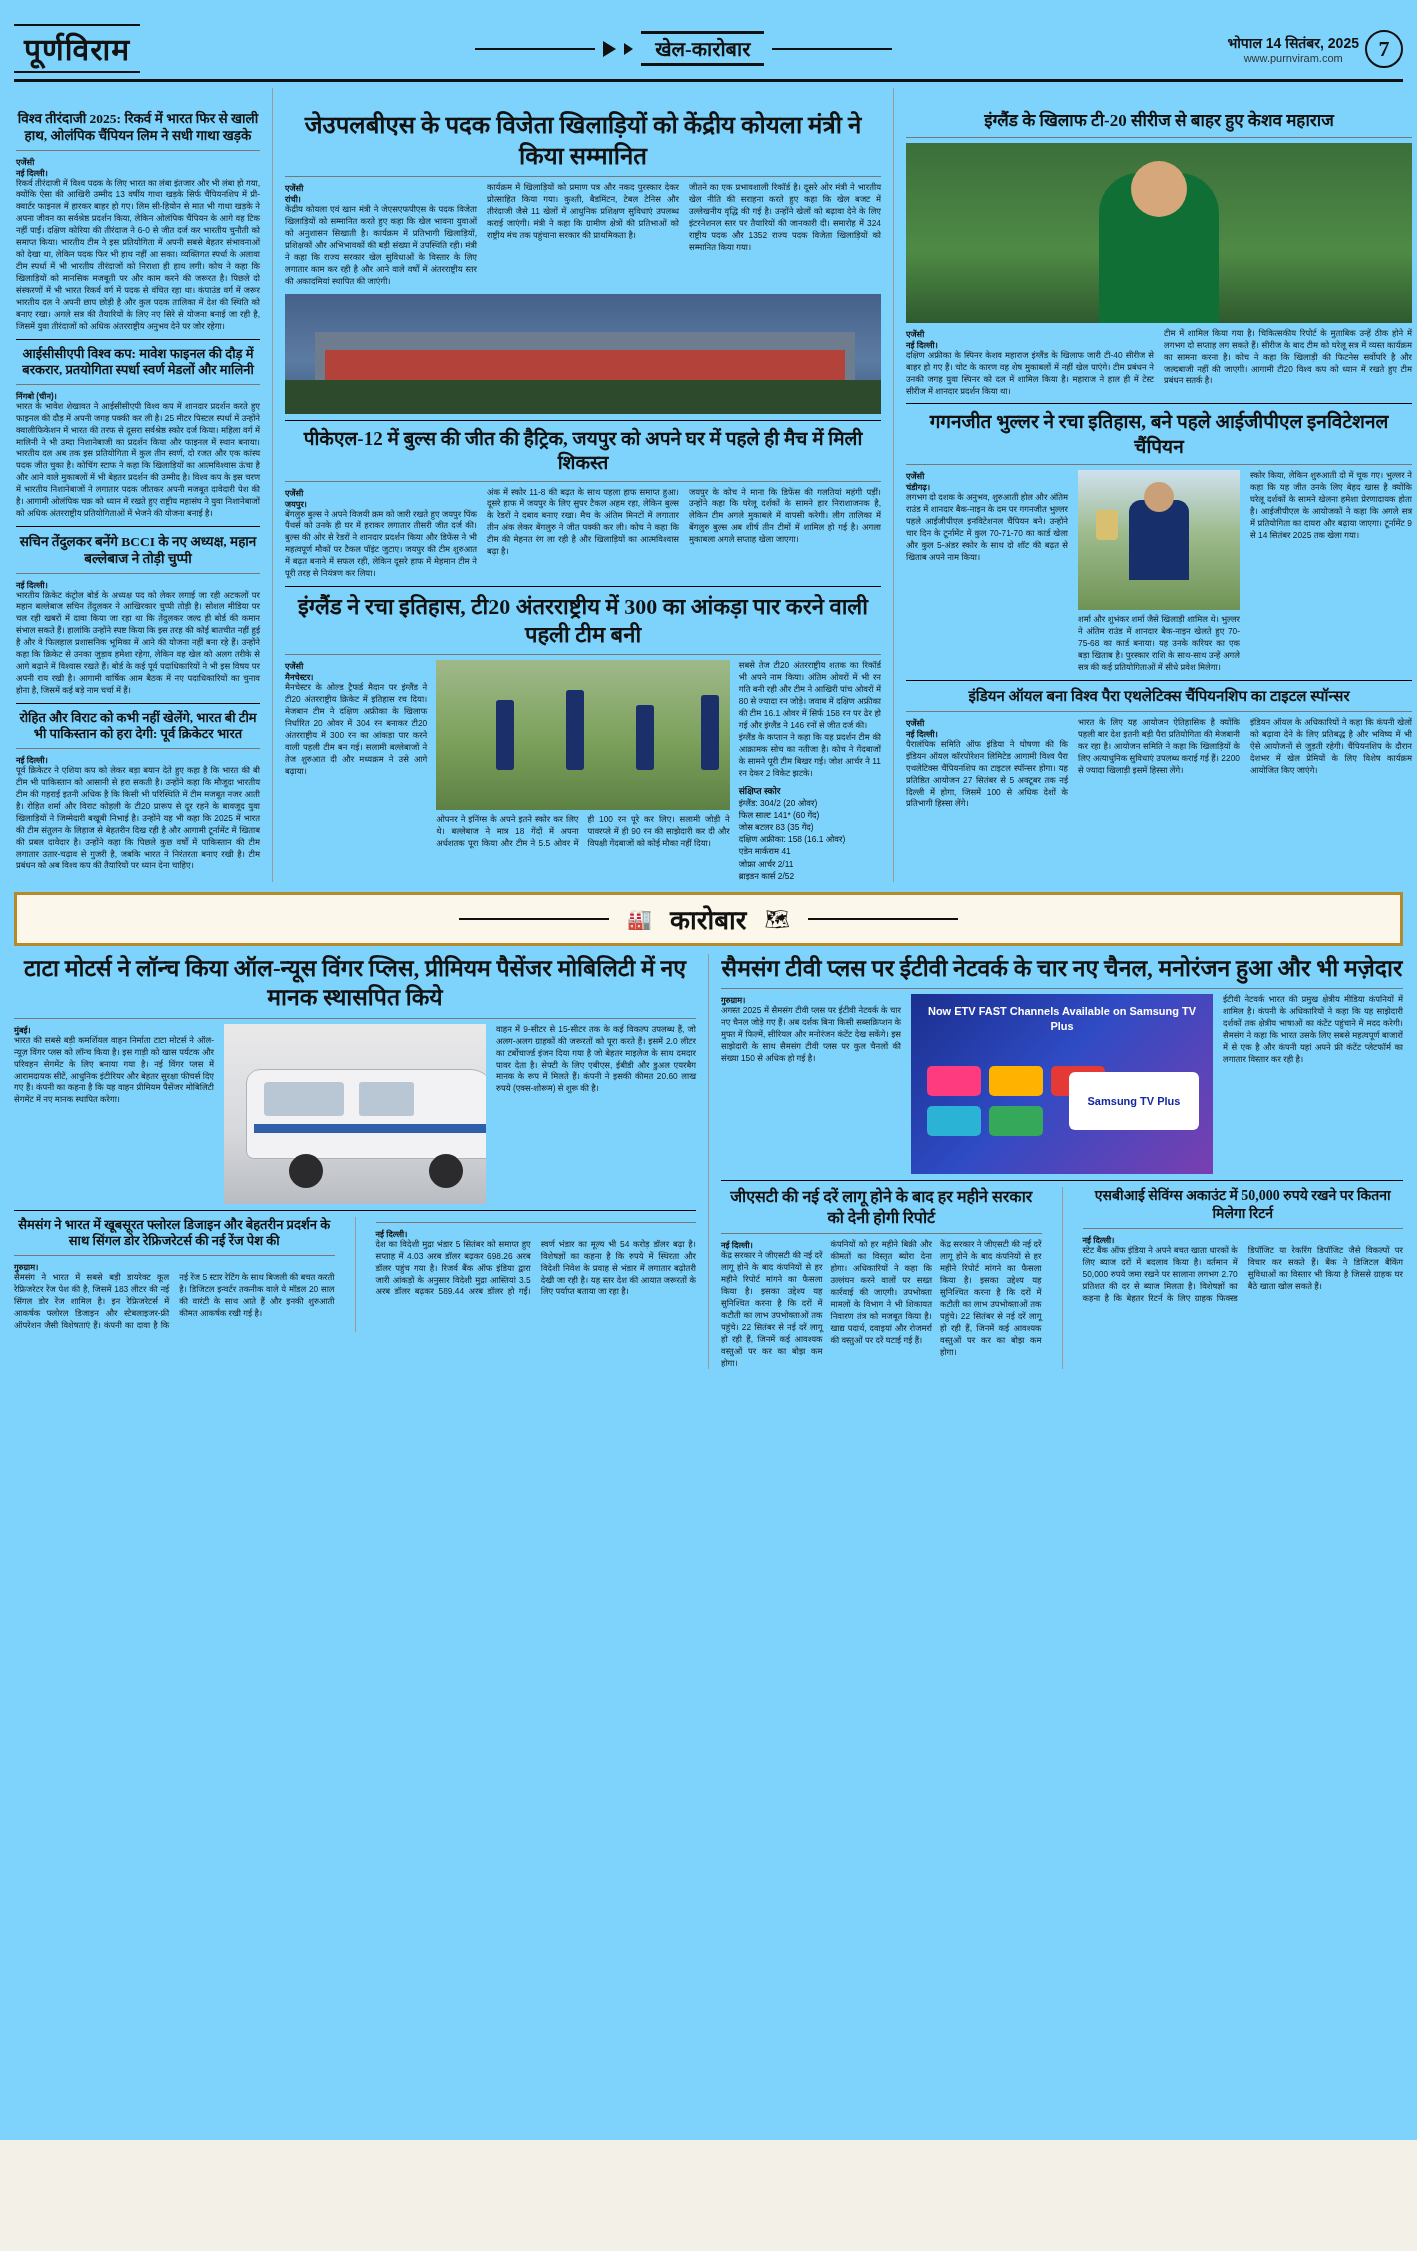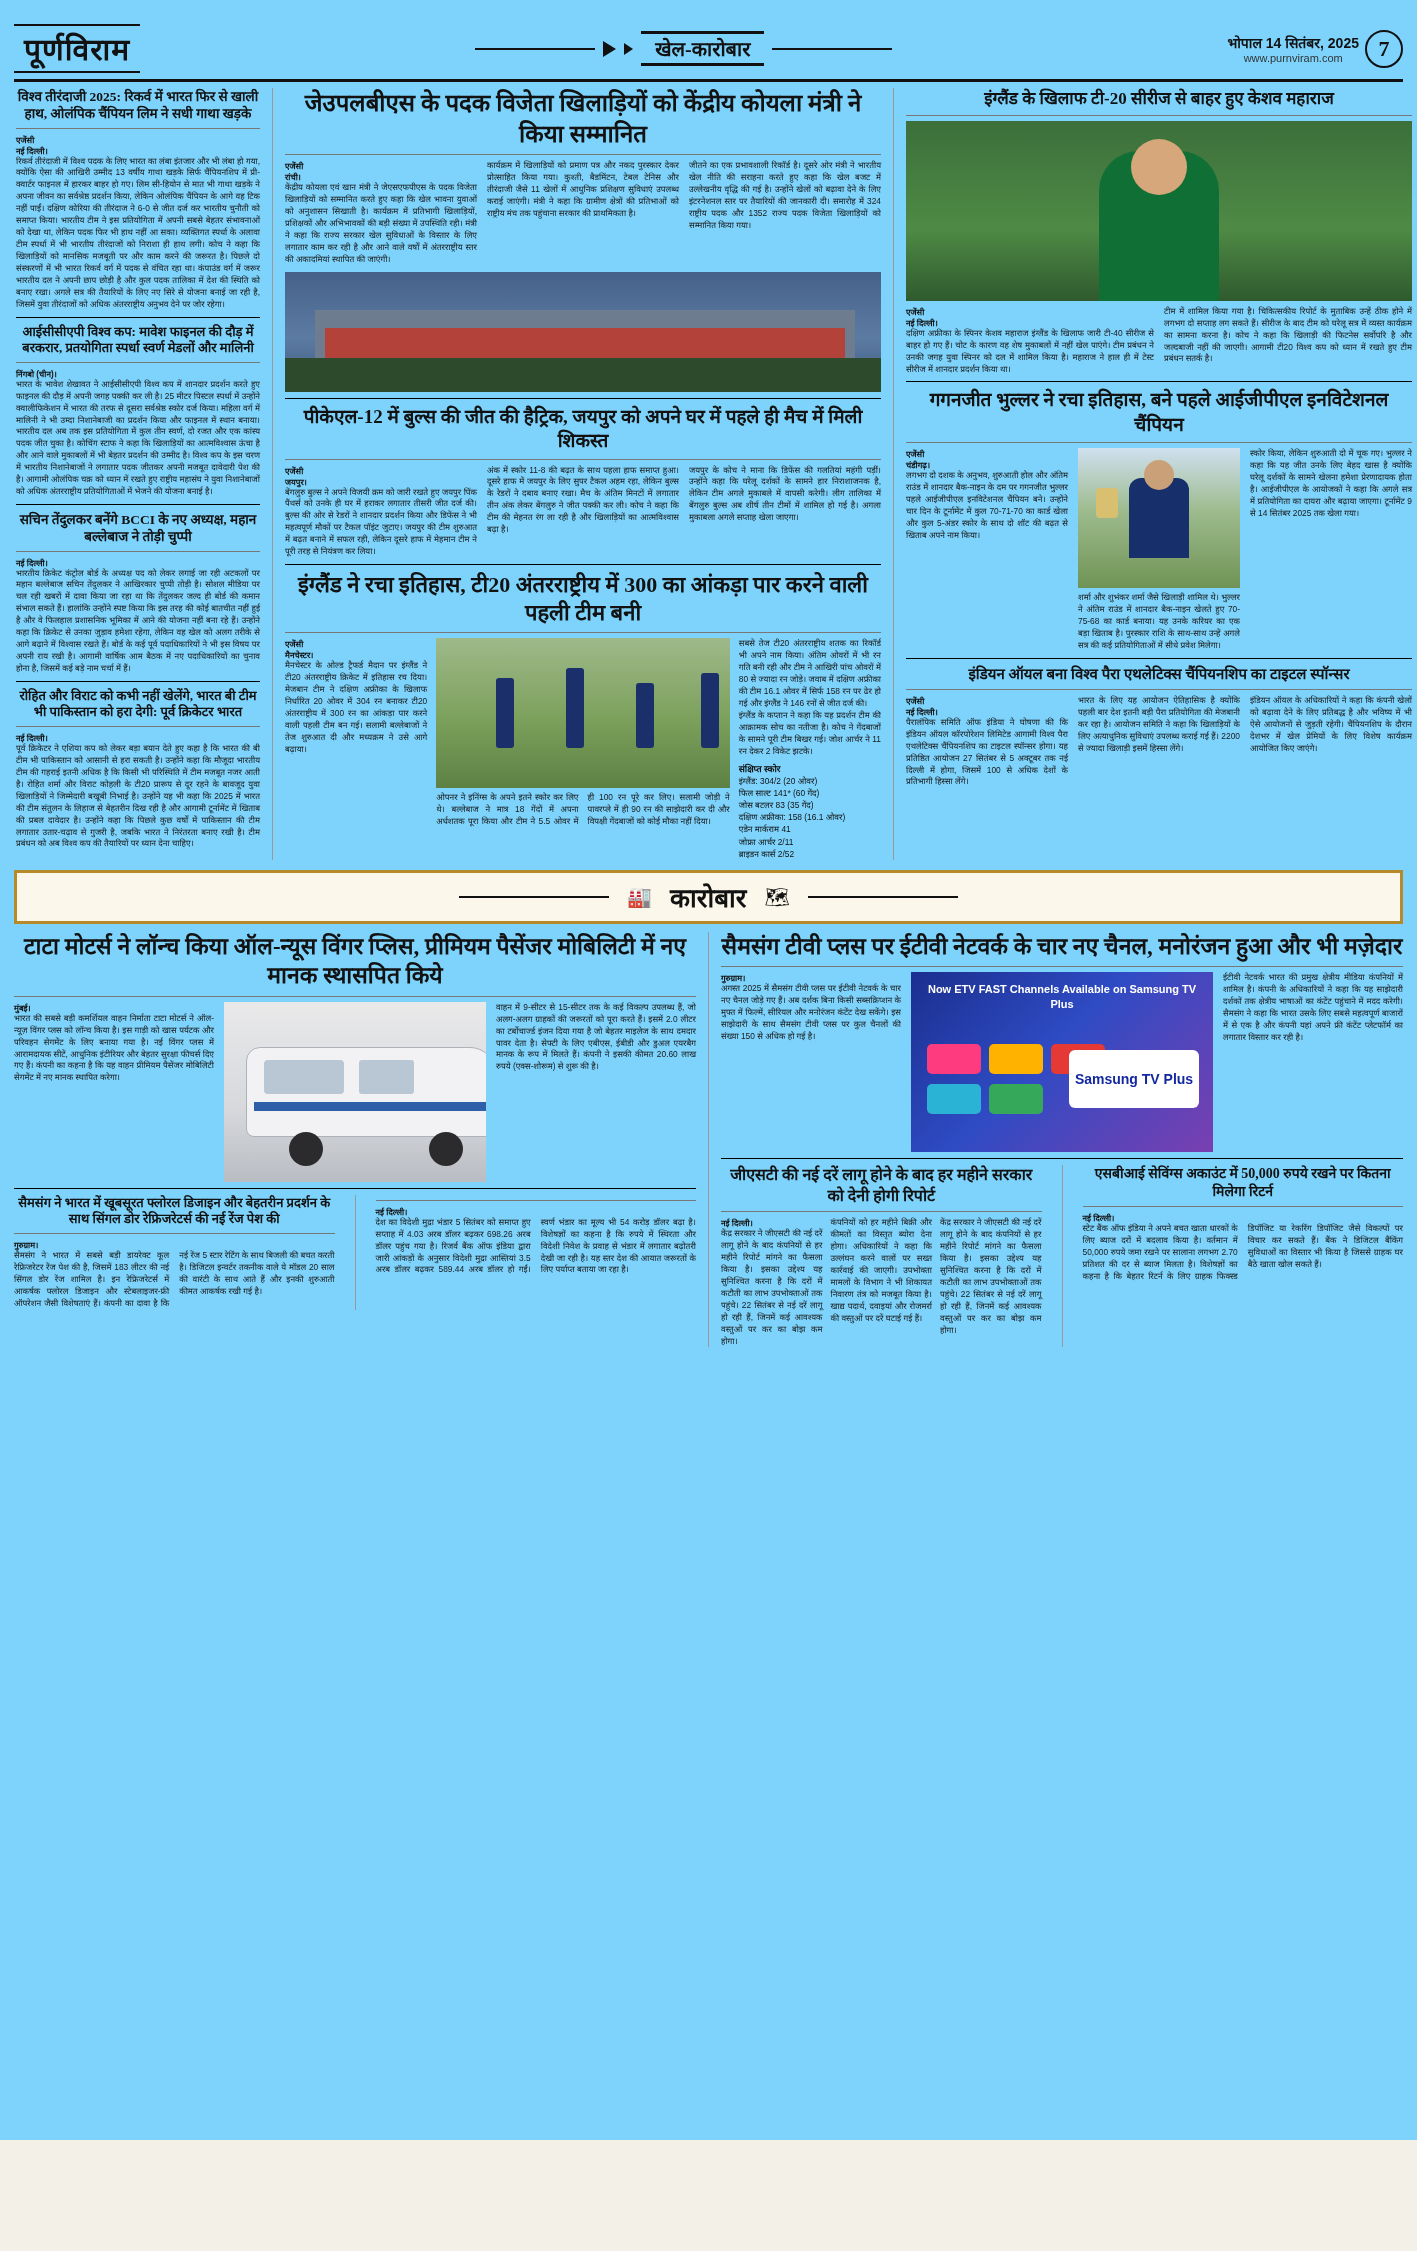--- a/index.html
+++ b/index.html
@@ -61,21 +61,21 @@
   .thin { border-top:1px solid #777; margin:5px 0; }
   .vline { border-left:1px solid #999; }
   .cols2 { column-count:2; column-gap:10px; }
   .photo { background:#c9cfd6; position:relative; overflow:hidden; }
   
   .topgrid {
     display:grid;
     grid-template-columns: 248px 1px 600px 1px 510px;
     gap:0 10px;
   }
-  .colpad { padding:0 2px; }
+  .colpad { padding:0 2px;margin-top:22px; }
   
   .karobar {
     border:3px solid #b48a2a; background:#fbf7ea;
     display:flex; align-items:center; justify-content:center; gap:18px;
     padding:6px 0; margin:10px 0 8px;
   }
   .karobar .kt {
     font-family:"Liberation Serif", serif; font-weight:bold; font-size:26px;
   }
   .karobar .kline { width:150px; border-top:2px solid #111; }
@@ -327,21 +327,21 @@
           <div style="position:absolute;left:8px;top:10px;right:8px;color:#fff;font-size:11px;font-weight:bold;text-align:center;line-height:1.3;">Now ETV FAST Channels Available on Samsung TV Plus</div>
           <div style="position:absolute;left:16px;top:72px;display:flex;gap:8px;">
             <div style="width:54px;height:30px;background:#ff3b7f;border-radius:5px;"></div>
             <div style="width:54px;height:30px;background:#ffb200;border-radius:5px;"></div>
             <div style="width:54px;height:30px;background:#e53935;border-radius:5px;"></div>
           </div>
           <div style="position:absolute;left:16px;top:112px;display:flex;gap:8px;">
             <div style="width:54px;height:30px;background:#2bb3d6;border-radius:5px;"></div>
             <div style="width:54px;height:30px;background:#36a85a;border-radius:5px;"></div>
           </div>
-          <div style="position:absolute;right:14px;top:78px;width:130px;height:58px;background:#fff;border-radius:6px;display:flex;align-items:center;justify-content:center;font-size:14px;font-weight:bold;color:#1428a0;text-align:center;">Samsung TV Plus</div>
+          <div style="position:absolute;right:14px;top:78px;width:130px;height:58px;background:#fff;border-radius:6px;display:flex;align-items:center;justify-content:center;font-size:11px;font-weight:bold;color:#1428a0;text-align:center;">Samsung TV Plus</div>
         </div>
         <div class="body-txt">ईटीवी नेटवर्क भारत की प्रमुख क्षेत्रीय मीडिया कंपनियों में शामिल है। कंपनी के अधिकारियों ने कहा कि यह साझेदारी दर्शकों तक क्षेत्रीय भाषाओं का कंटेंट पहुंचाने में मदद करेगी। सैमसंग ने कहा कि भारत उसके लिए सबसे महत्वपूर्ण बाजारों में से एक है और कंपनी यहां अपने फ्री कंटेंट प्लेटफॉर्म का लगातार विस्तार कर रही है।</div>
       </div>
 
       <div class="rule"></div>
       <div class="subgrid2">
         <div>
           <div class="hl" style="font-size:16px;">जीएसटी की नई दरें लागू होने के बाद हर महीने सरकार को देनी होगी रिपोर्ट</div>
           <div class="thin"></div>
           <div style="display:grid;grid-template-columns:1fr 1fr 1fr;gap:0 8px;">

